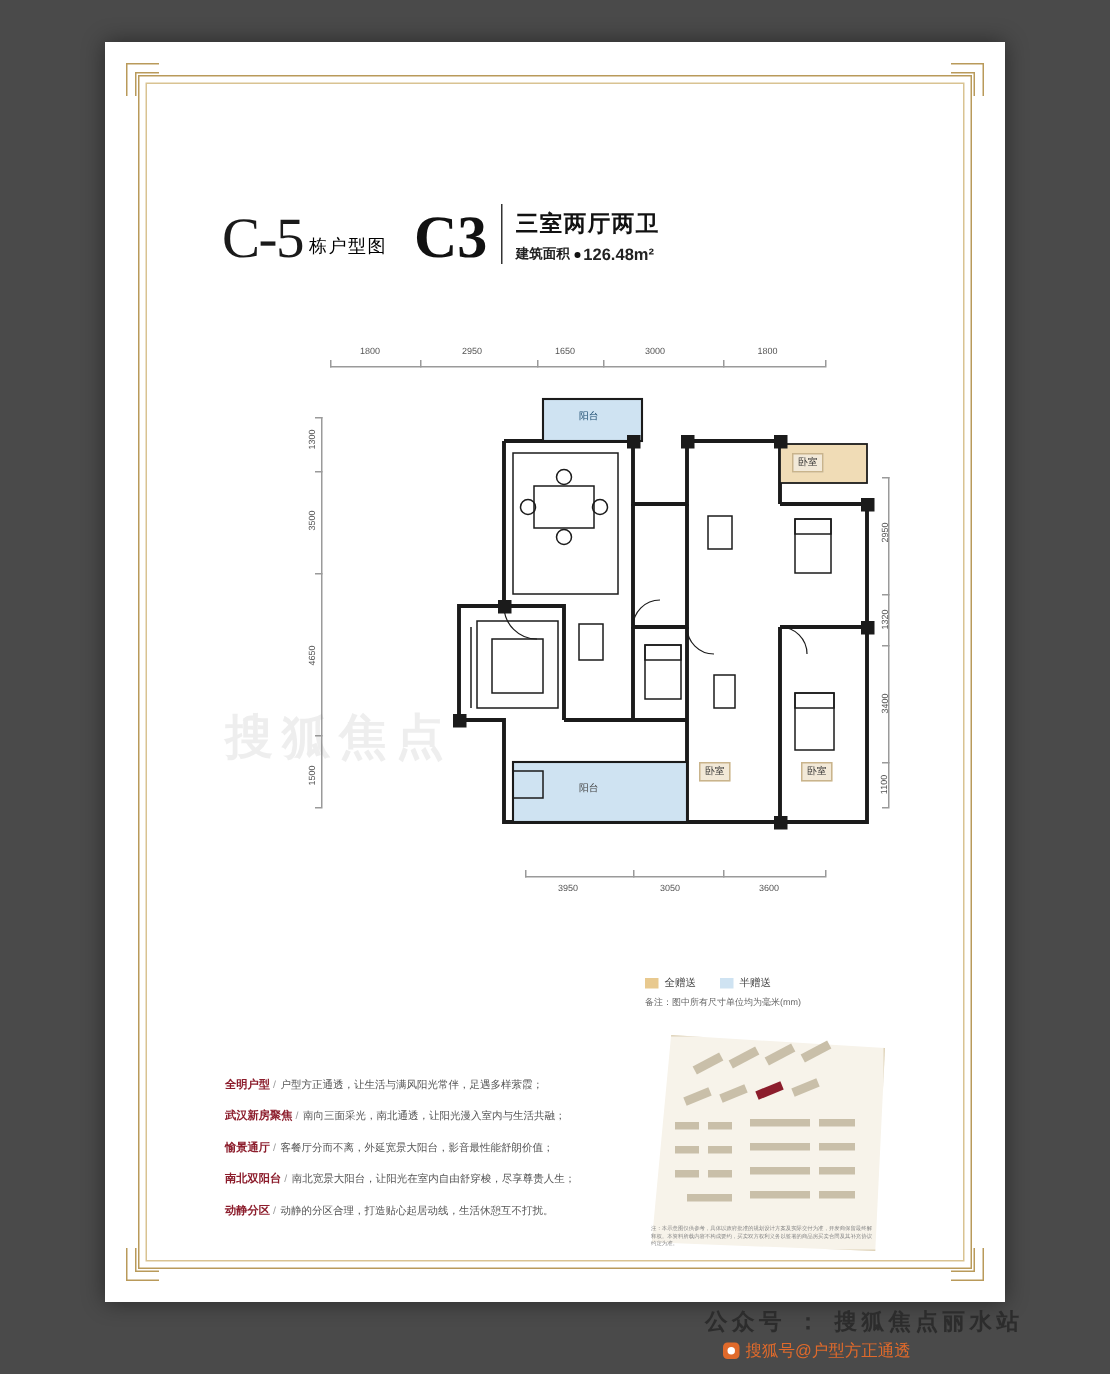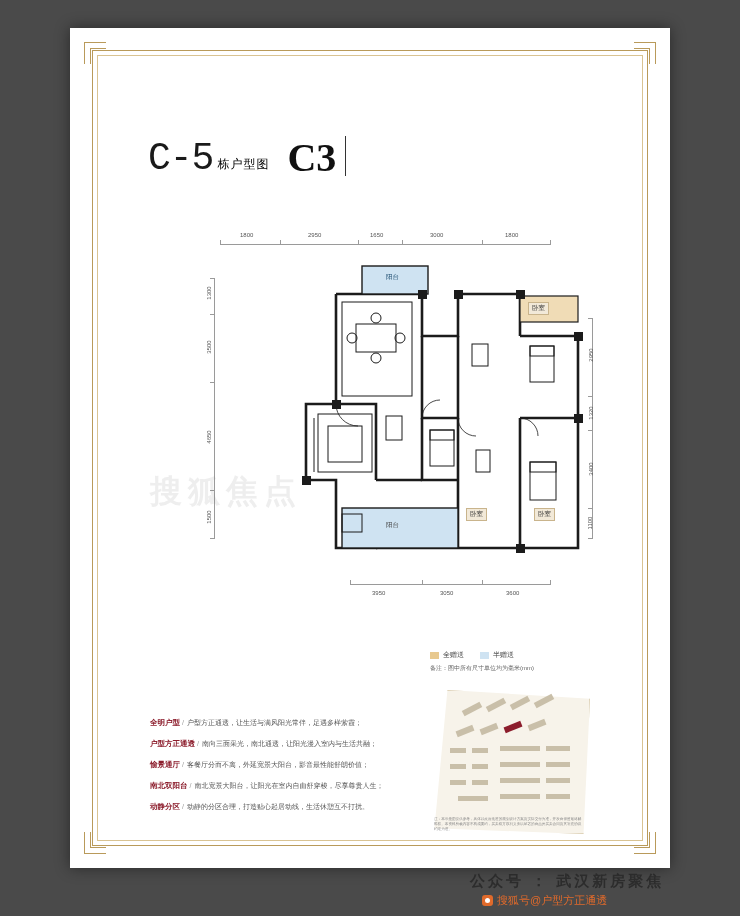--- a/index.html
+++ b/index.html
@@ -37,21 +37,21 @@
   .corner .h2{left:6px;top:6px;width:16px;}
   .corner .v1{left:0;top:0;}
   .corner .v2{left:6px;top:6px;height:16px;}
 
   
   .title-row{
     position:absolute;left:78px;top:88px;width:470px;height:62px;
     display:flex;align-items:flex-end;
   }
   .t-c5{
-    font-family:Liberation Mono, monospace;
+    font-family:Liberation Serif, serif;
     font-size:38px;color:#1a1a1a;line-height:1;letter-spacing:-1px;
   }
   .t-sub1{
     font-size:12px;color:#000000;margin-left:4px;margin-bottom:5px;
     letter-spacing:1px;
   }
   .t-std{
     font-family:"Liberation Serif", serif;
     font-size:31px;color:#111;margin-left:20px;margin-bottom:-2px;
     letter-spacing:2px;font-weight:bold;
@@ -185,20 +185,28 @@
       <span class="h h2"></span>
     <span class="v v1"></span>
       <span class="v v2"></span>
   </div>
 
   <div class="title-row">
     <span class="t-c5">C-5</span>
     <span class="t-sub1">栋户型图</span>
     <span class="t-c3">C3</span>
     <span class="t-divider"></span>
+    <span class="t-right">
+      <div class="t-rooms">三室两厅两卫</div>
+      <div class="t-area">
+        <span class="lbl">建筑面积</span>
+        <span class="dot"></span>
+        <span class="val">126.48m²</span>
+      </div>
+    </span>
   </div>
 
   <div class="plan">
 
     <div class="dim-line" style="left:30px;top:26px;width:330px;height:1px;"></div>
     <div class="tick" style="left:30px;top:22px;"></div>
     <div class="tick" style="left:90px;top:22px;"></div>
     <div class="tick" style="left:168px;top:22px;"></div>
     <div class="tick" style="left:212px;top:22px;"></div>
     <div class="tick" style="left:292px;top:22px;"></div>
@@ -319,21 +327,21 @@
     <div class="legend-note">备注：图中所有尺寸单位均为毫米(mm)</div>
   </div>
 
   <div class="features">
     <div class="feat">
       <span class="k">全明户型</span>
       <span class="sep">/</span>
       <span class="v">户型方正通透，让生活与满风阳光常伴，足遇多样萦霞；</span>
     </div>
     <div class="feat">
-      <span class="k">户型方正通透</span>
+      <span class="k">武汉新房聚焦</span>
       <span class="sep">/</span>
       <span class="v">南向三面采光，南北通透，让阳光漫入室内与生活共融；</span>
     </div>
     <div class="feat">
       <span class="k">愉景通厅</span>
       <span class="sep">/</span>
       <span class="v">客餐厅分而不离，外延宽景大阳台，影音最性能舒朗价值；</span>
     </div>
     <div class="feat">
       <span class="k">南北双阳台</span>
@@ -370,17 +378,17 @@
     <div class="blk" style="left:72px;top:88px;width:40px;height:5px;"></div>
     <div class="blk" style="left:118px;top:88px;width:24px;height:5px;"></div>
     <div class="blk" style="left:30px;top:106px;width:30px;height:5px;"></div>
     <div class="blk" style="left:72px;top:104px;width:40px;height:5px;"></div>
     <div class="blk" style="left:118px;top:104px;width:24px;height:5px;"></div>
     <div class="sm-note">注：本示意图仅供参考，具体以政府批准的规划设计方案及实际交付为准，开发商保留最终解释权。本资料所载内容不构成要约，买卖双方权利义务以签署的商品房买卖合同及其补充协议约定为准。</div>
   </div>
 </div>
 
 <div class="wm-plan">搜狐焦点</div>
-<div class="wm-main">公众号 ： 武汉新房聚焦</div>
+<div class="wm-main">公众号 ： 搜狐焦点丽水站</div>
 <div class="wm-sub">
   <span class="wm-dot"></span>
   <span>搜狐号@户型方正通透</span>
 </div>
 
 </body></html>

